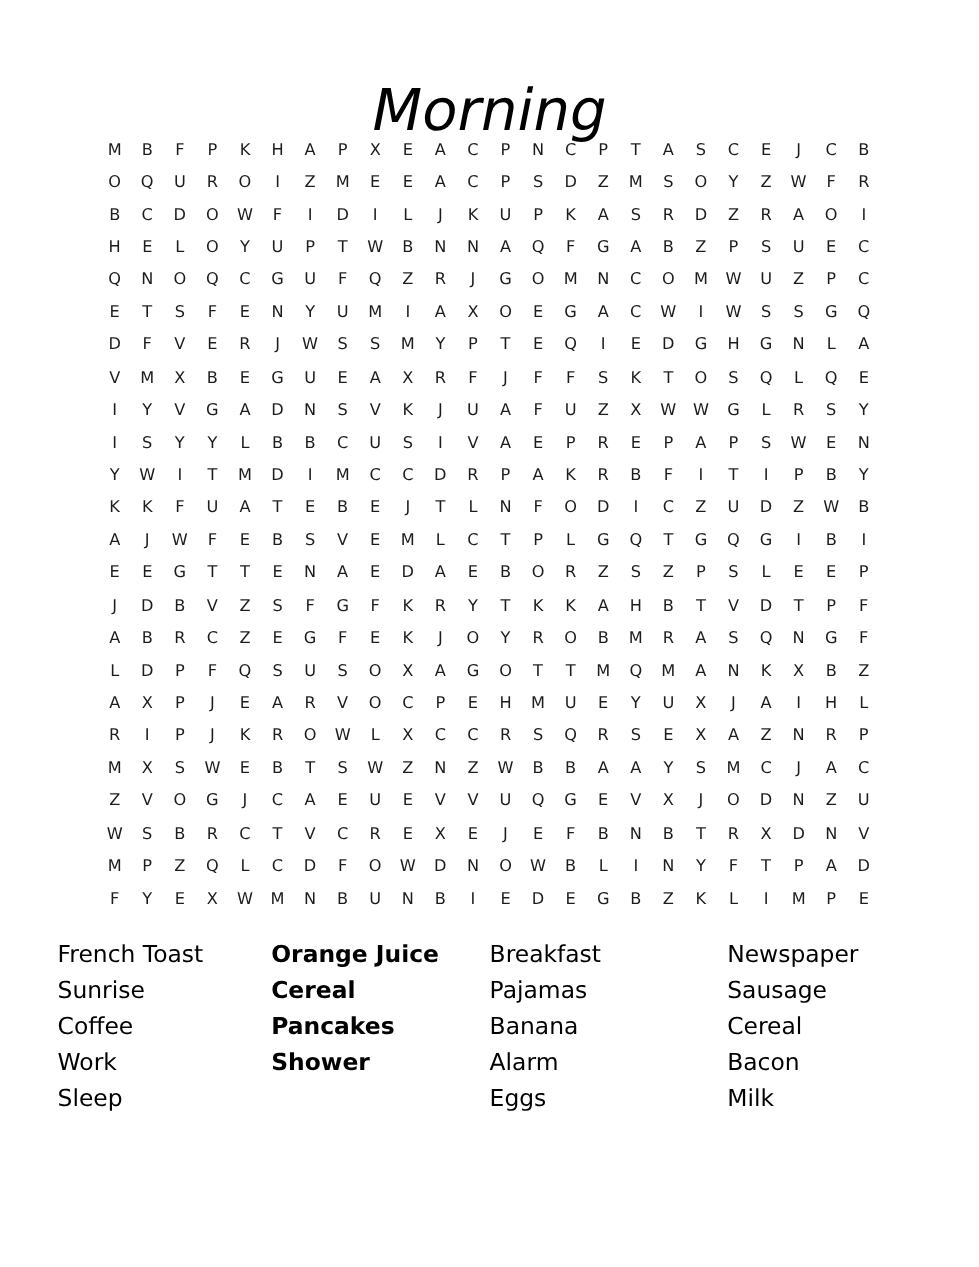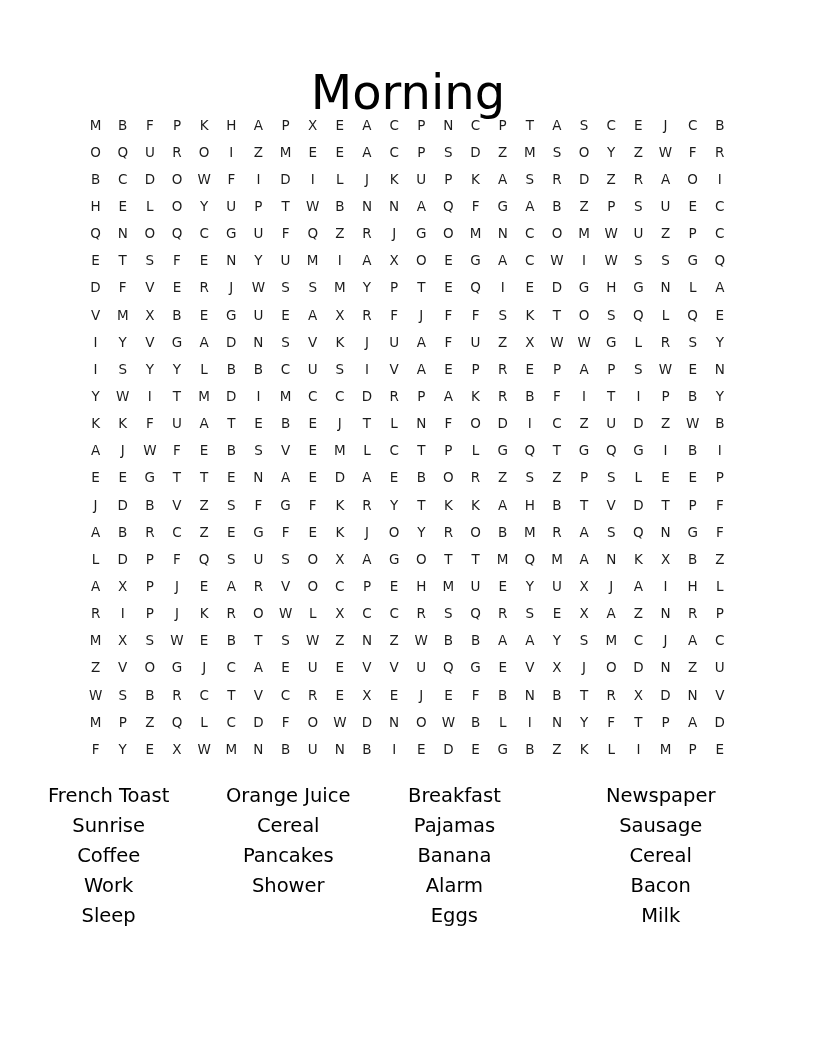--- a/index.html
+++ b/index.html
@@ -19,20 +19,21 @@
     position: absolute;
     top: 30px;
     left: 0;
     width: 816px;
     text-align: center;
     font-size: 48px;
     line-height: 60px;
     font-weight: 500;
     color: #000000;
     letter-spacing: 0px;
+    font-style: italic;
   }
   .grid {
     position: absolute;
     left: 82px;
     top: 111px;
     display: grid;
     grid-template-columns: repeat(24, 27.15px);
     grid-auto-rows: 27.15px;
   }
   .cell {
@@ -43,21 +44,20 @@
     font-weight: 500;
     color: #1c1c1c;
     user-select: none;
   }
   .words {
     position: absolute;
     top: 781px;
     left: 0;
     width: 816px;
     height: 200px;
-    text-align: center;
   }
   .word-col {
     position: absolute;
     top: 0;
   }
   .word-col .word {
     font-size: 19.5px;
     line-height: 29.9px;
     color: #000000;
     white-space: nowrap;
@@ -647,21 +647,21 @@
       <div class="cell">E</div>
     </div>
   <div class="words">
       <div class="word-col" style="left: 48px;">
         <div class="word">French Toast</div>
         <div class="word">Sunrise</div>
         <div class="word">Coffee</div>
         <div class="word">Work</div>
         <div class="word">Sleep</div>
       </div>
-      <div class="word-col" style="left: 226px;">
+      <div class="word-col" style="left: 226px; font-weight: bold;">
         <div class="word">Orange Juice</div>
         <div class="word">Cereal</div>
         <div class="word">Pancakes</div>
         <div class="word">Shower</div>
       </div>
       <div class="word-col" style="left: 408px;">
         <div class="word">Breakfast</div>
         <div class="word">Pajamas</div>
         <div class="word">Banana</div>
         <div class="word">Alarm</div>

